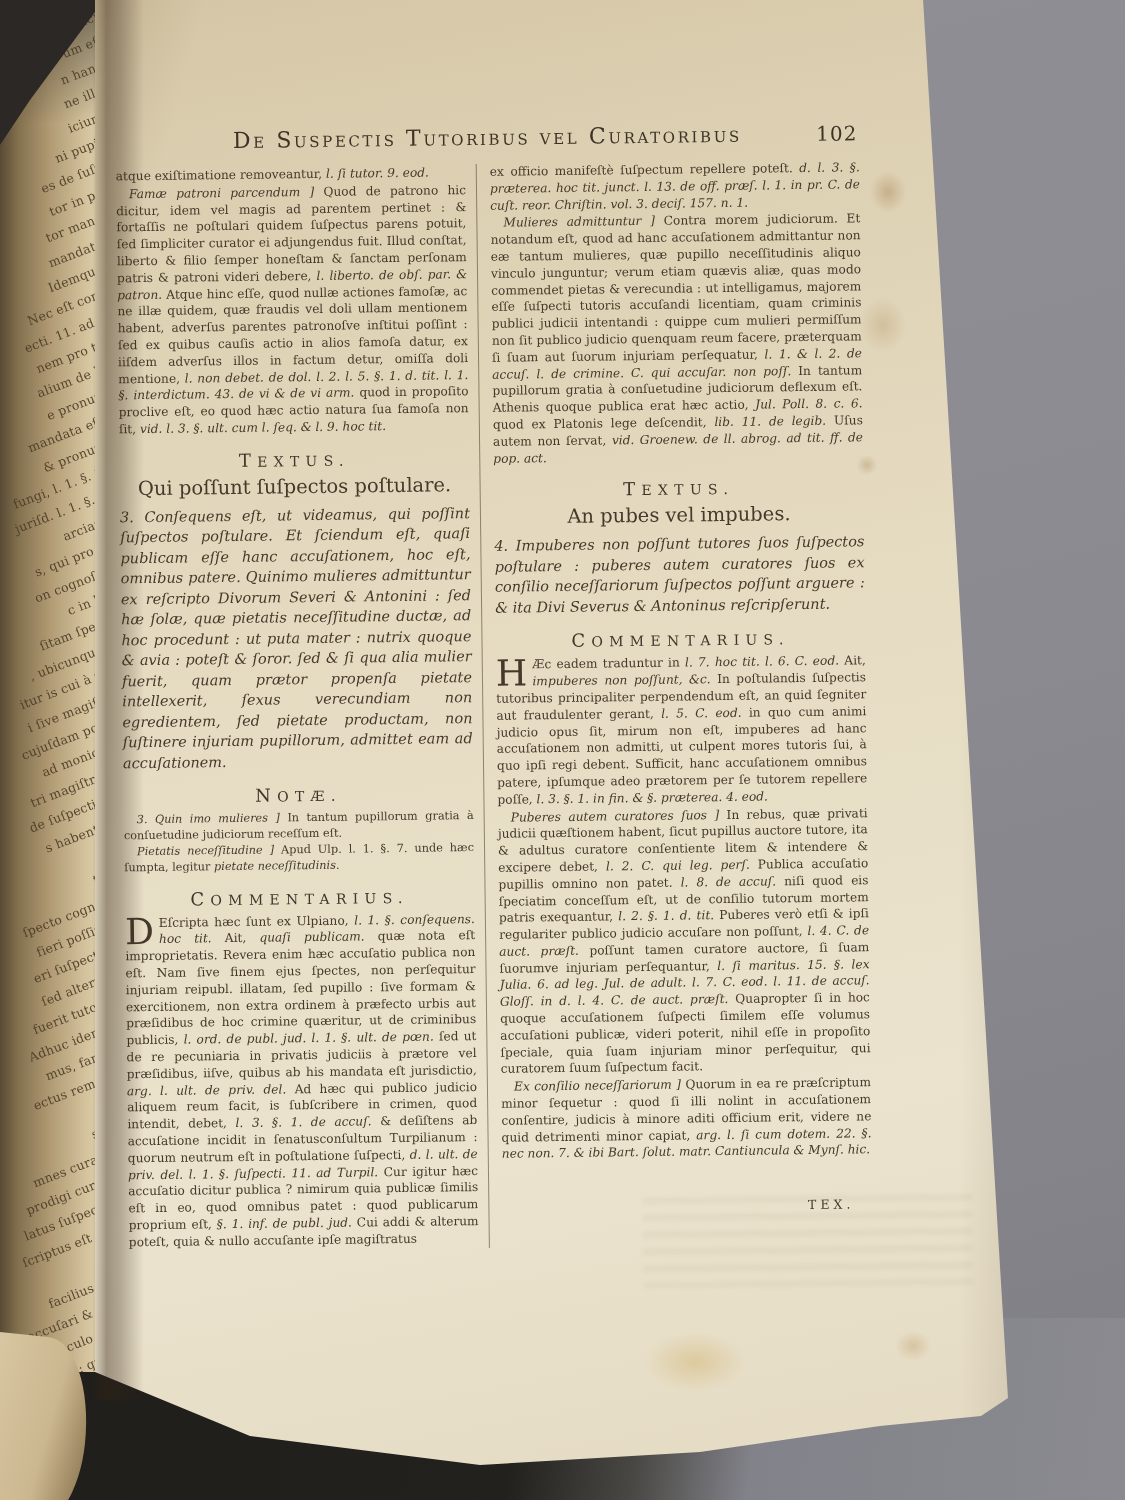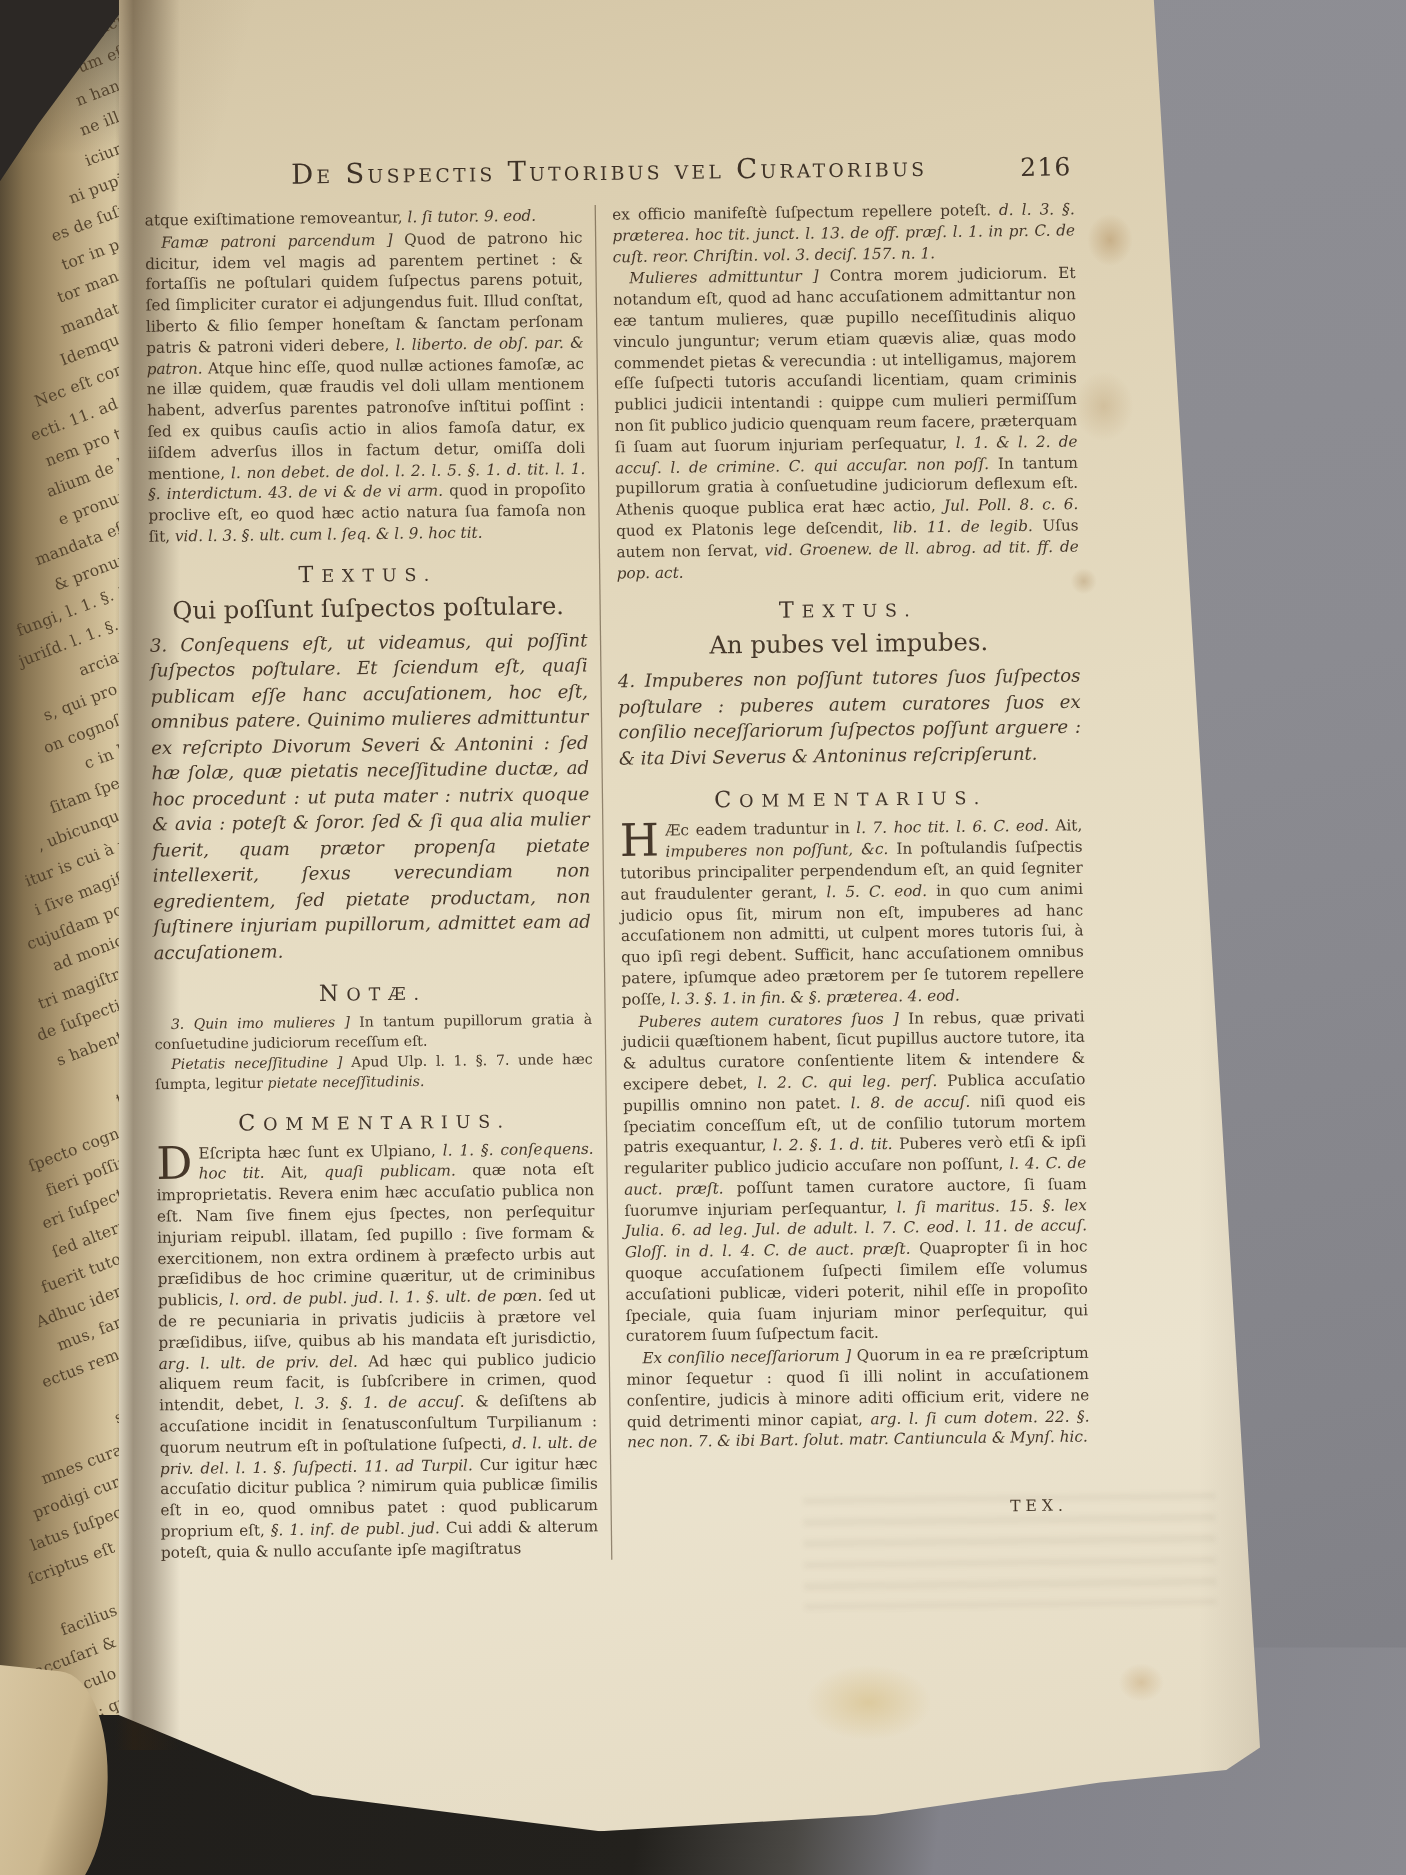--- a/index.html
+++ b/index.html
@@ -139,21 +139,21 @@
         <div class="frag">i vinculo r</div>
         <div class="frag">i ſunt : qu</div>
       </div>
   </div>
   <div class="corner-dark"></div>
 
   <div class="main-page">
     <div class="page-inner">
       <div class="running-head">
         <span class="rh-title">De Suspectis Tutoribus vel Curatoribus</span>
-        <span class="rh-num">216</span>
+        <span class="rh-num">102</span>
       </div>
       <div class="columns">
         <div class="col col-left">
           <p class="body"><span>atque exiſtimatione removeantur, </span><span class="it">l. ſi tutor. 9. eod.</span></p>
           <p class="body note-ind"><span class="it">Famæ patroni parcendum ] </span><span>Quod de patrono hic dicitur, idem vel magis ad parentem pertinet : &amp; fortaſſis ne poſtulari quidem ſuſpectus parens potuit, ſed ſimpliciter curator ei adjungendus fuit. Illud conſtat, liberto &amp; filio ſemper honeſtam &amp; ſanctam perſonam patris &amp; patroni videri debere, </span><span class="it">l. liberto. de obſ. par. &amp; patron.</span><span> Atque hinc eſſe, quod nullæ actiones famoſæ, ac ne illæ quidem, quæ fraudis vel doli ullam mentionem habent, adverſus parentes patronoſve inſtitui poſſint : ſed ex quibus cauſis actio in alios famoſa datur, ex iiſdem adverſus illos in factum detur, omiſſa doli mentione, </span><span class="it">l. non debet. de dol. l. 2. l. 5. §. 1. d. tit. l. 1. §. interdictum. 43. de vi &amp; de vi arm.</span><span> quod in propoſito proclive eſt, eo quod hæc actio natura ſua famoſa non ſit, </span><span class="it">vid. l. 3. §. ult. cum l. ſeq. &amp; l. 9. hoc tit.</span></p>
           <h3 class="sec">TEXTUS.</h3>
           <h4 class="subt">Qui poſſunt ſuſpectos poſtulare.</h4>
           <p class="textus"><span class="it">3. Conſequens eſt, ut videamus, qui poſſint ſuſpectos poſtulare. Et ſciendum eſt, quaſi publicam eſſe hanc accuſationem, hoc eſt, omnibus patere. Quinimo mulieres admittuntur ex reſcripto Divorum Severi &amp; Antonini : ſed hæ ſolæ, quæ pietatis neceſſitudine ductæ, ad hoc procedunt : ut puta mater : nutrix quoque &amp; avia : poteſt &amp; ſoror. ſed &amp; ſi qua alia mulier fuerit, quam prætor propenſa pietate intellexerit, ſexus verecundiam non egredientem, ſed pietate productam, non ſuſtinere injuriam pupillorum, admittet eam ad accuſationem.</span></p>
           <h3 class="sec">NOTÆ.</h3>
           <p class="small note-ind"><span class="it">3. Quin imo mulieres ] </span><span>In tantum pupillorum gratia à conſuetudine judiciorum receſſum eſt.</span></p>

